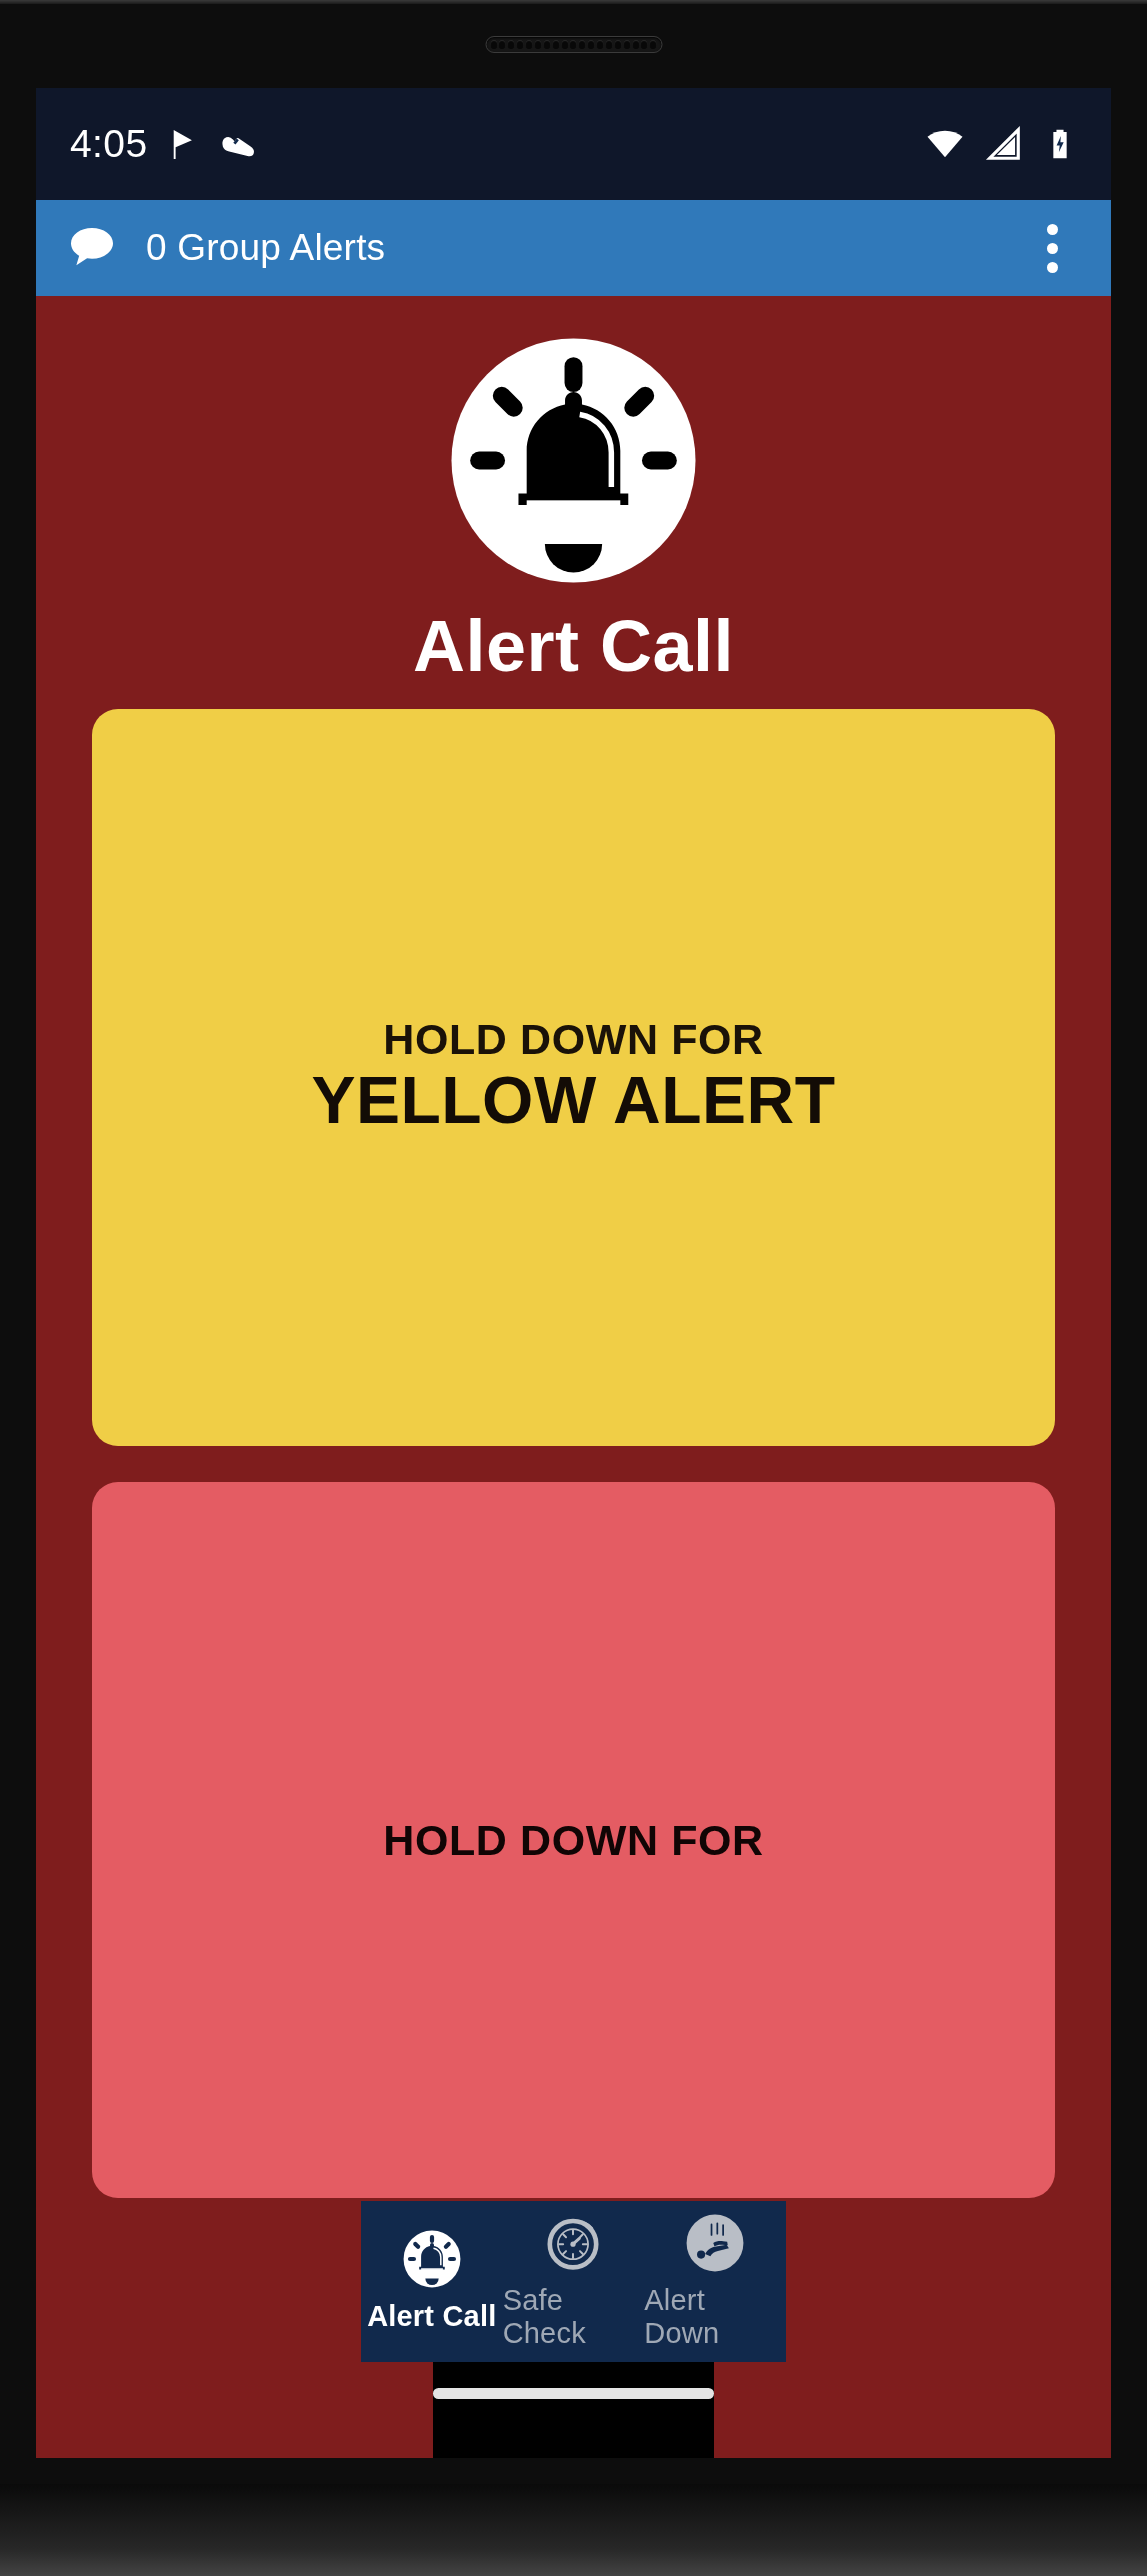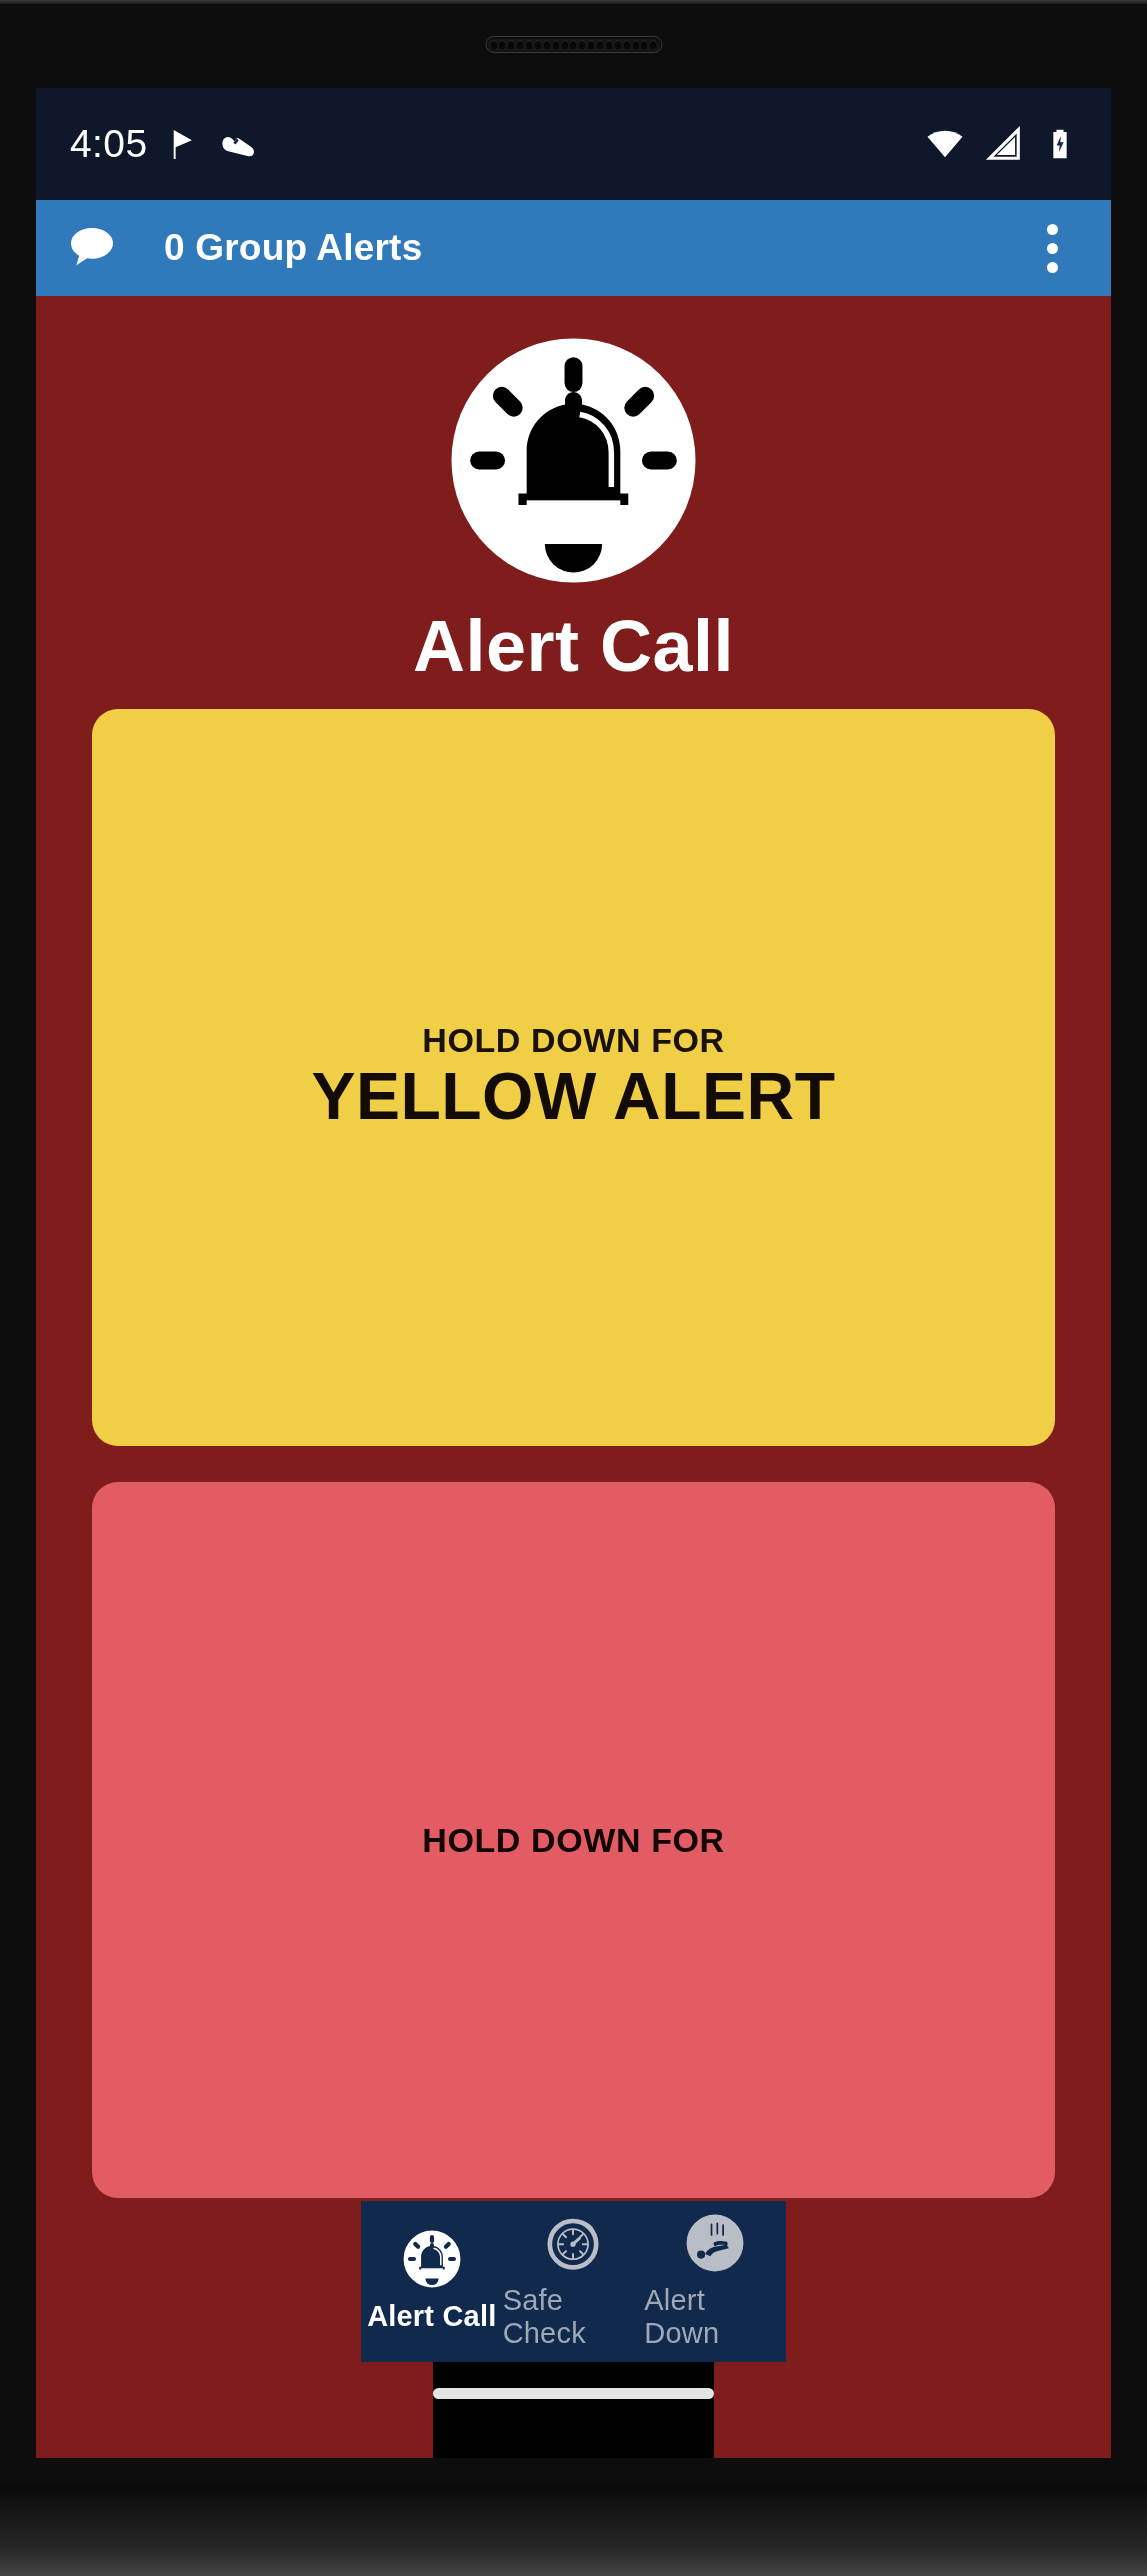--- a/index.html
+++ b/index.html
@@ -59,22 +59,22 @@
 
   
   .app-bar{
     height:96px; flex:0 0 96px;
     background:#3079ba;
     display:flex; align-items:center;
     padding:0 28px;
     color:#fff;
   }
   .app-bar-title{
-    font-size:37px; font-weight:bold; letter-spacing:0.2px;
-    margin-left:44px;
+    font-size:37px; font-weight:normal; letter-spacing:0.2px;
+    margin-left:26px;
   }
   .overflow-btn{
     margin-left:auto;
     width:62px; height:72px;
     display:flex; flex-direction:column;
     align-items:center; justify-content:center; gap:8px;
   }
   .overflow-dot{ width:11px; height:11px; border-radius:50%; background:#fff; }
 
   
@@ -109,21 +109,21 @@
     display:flex; flex-direction:column;
     align-items:center; justify-content:center;
     text-align:center;
     border:none;
     font-family:inherit;
     cursor:pointer;
   }
   .alert-btn.yellow{ background:#f0ce46; flex:0 0 737px; }
   .alert-btn.red{ background:#e45c63; flex:0 0 716px; }
   .alert-hold{
-    font-size:34px; font-weight:bold; color:#1a1208;
+    font-size:43px; font-weight:bold; color:#1a1208;
     letter-spacing:0.6px; line-height:1;
   }
   .alert-name{
     font-size:66px; font-weight:bold; color:#130c06;
     letter-spacing:0.5px; line-height:1.08;
     margin-top:4px;
   }
   .alert-btn.red .alert-hold,
   .alert-btn.red .alert-name{ color:#110505; }
 

